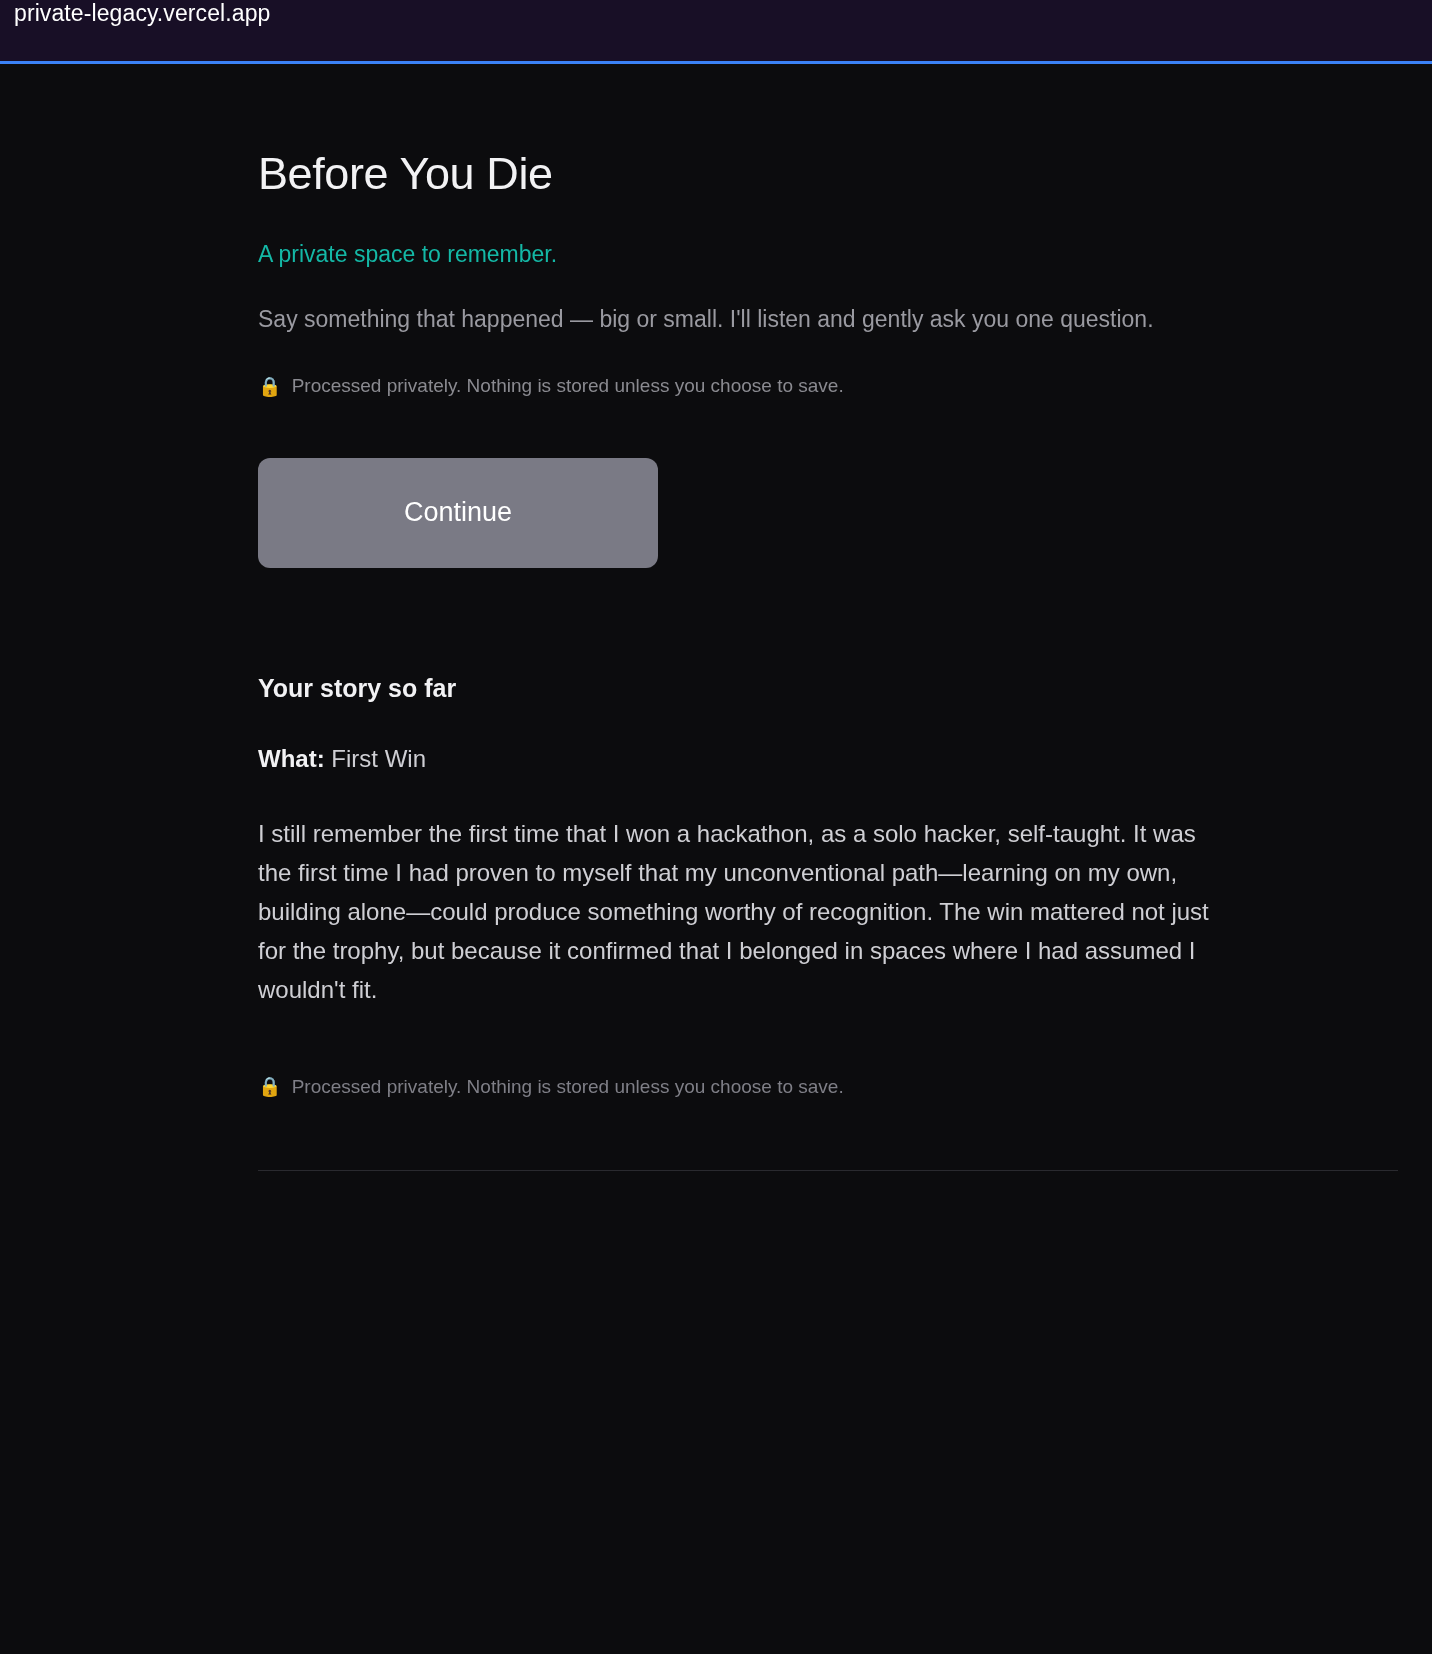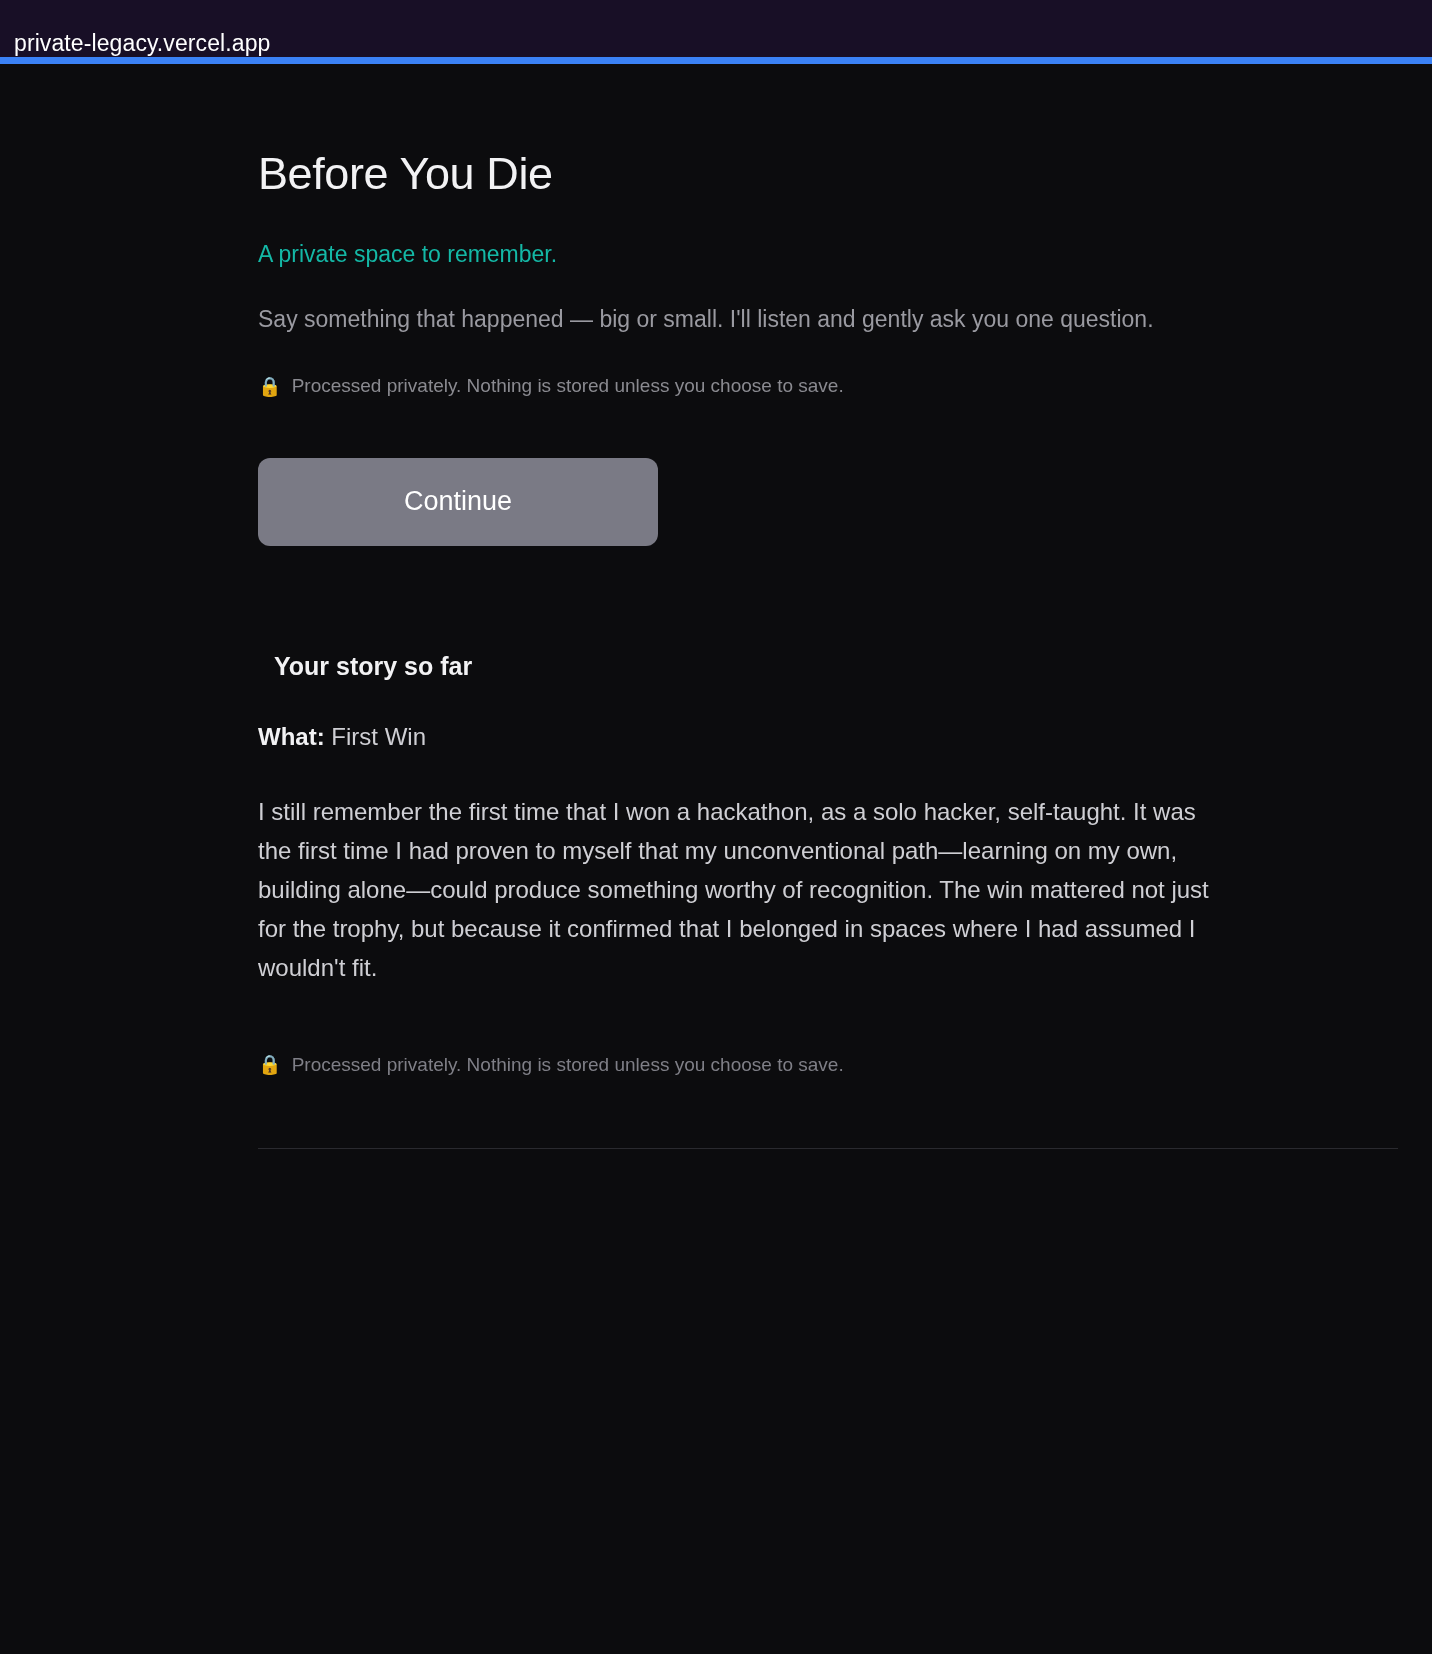--- a/index.html
+++ b/index.html
@@ -12,23 +12,23 @@
     min-height: 1654px;
     font-family: "Liberation Sans", sans-serif;
     color: #e8e8ea;
     -webkit-font-smoothing: antialiased;
   }
 
   
   .urlbar {
     height: 64px;
     background: #180f26;
-    border-bottom: 7px solid #3b82f6;
+    border-bottom: 3px solid #3b82f6;
     display: flex;
-    align-items: flex-end;
+    align-items: flex-start;
     padding: 0 14px;
     box-sizing: border-box;
   }
   .urlbar-text {
     font-size: 23px;
     color: #ffffff;
     letter-spacing: 0.1px;
   }
 
   
@@ -72,21 +72,21 @@
     line-height: 1.4;
   }
   .lock {
     font-size: 19px;
     line-height: 1;
   }
 
   .continue-btn {
     margin-top: 58px;
     width: 400px;
-    height: 88px;
+    height: 110px;
     background: #7a7a85;
     border: none;
     border-radius: 12px;
     color: #ffffff;
     font-size: 27px;
     font-family: "Liberation Sans", sans-serif;
     cursor: pointer;
     display: block;
   }
 
@@ -106,21 +106,21 @@
     margin: 0;
     max-width: 970px;
   }
 
   .story {
     margin-top: 106px;
   }
   .story h2 {
     font-size: 25px;
     font-weight: bold;
-    margin: 0 0 36px 16px;
+    margin: 0 0 36px 0;
     color: #f2f2f4;
   }
   .story p {
     font-size: 24px;
     color: #cfcfd4;
     line-height: 1.63;
     margin: 0 0 36px 0;
     max-width: 975px;
   }
   .story p .lbl {

